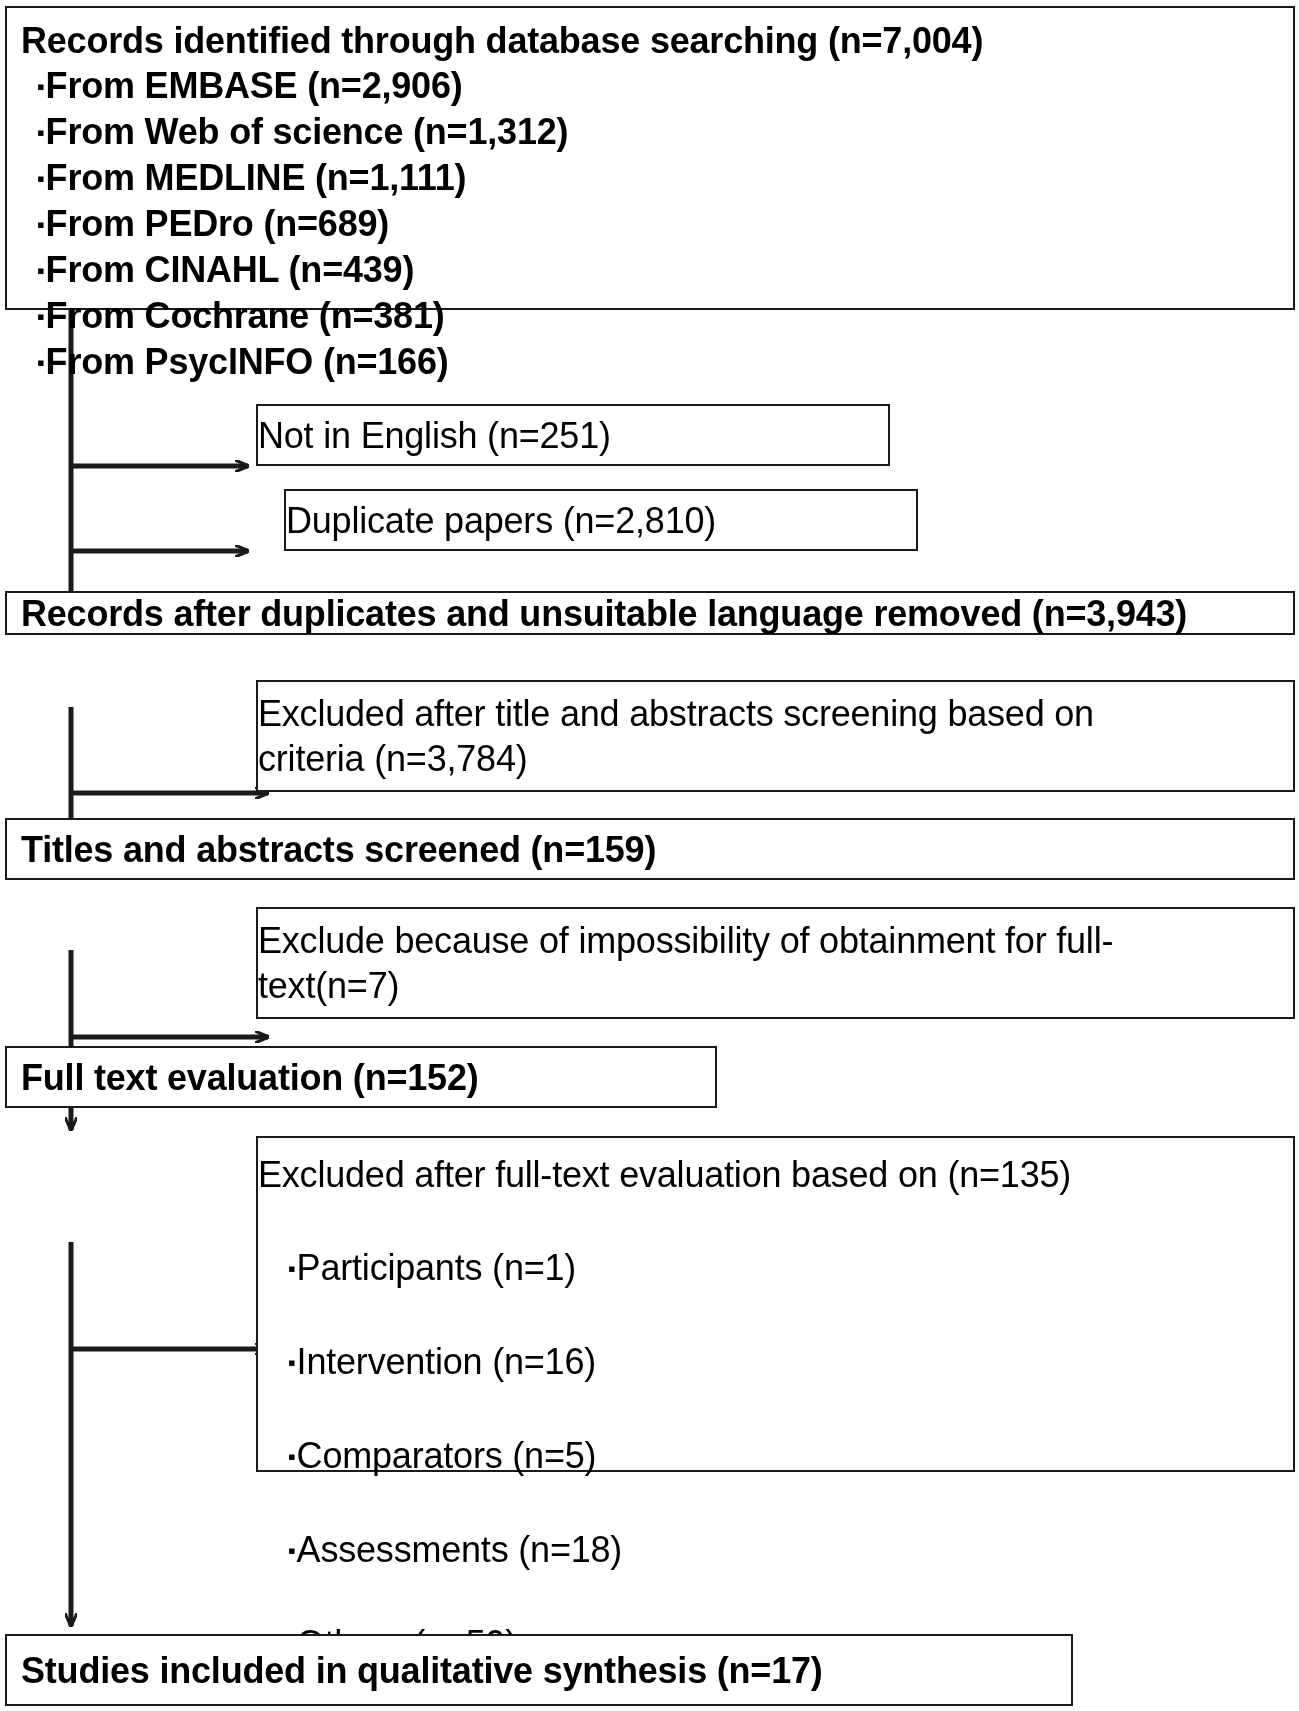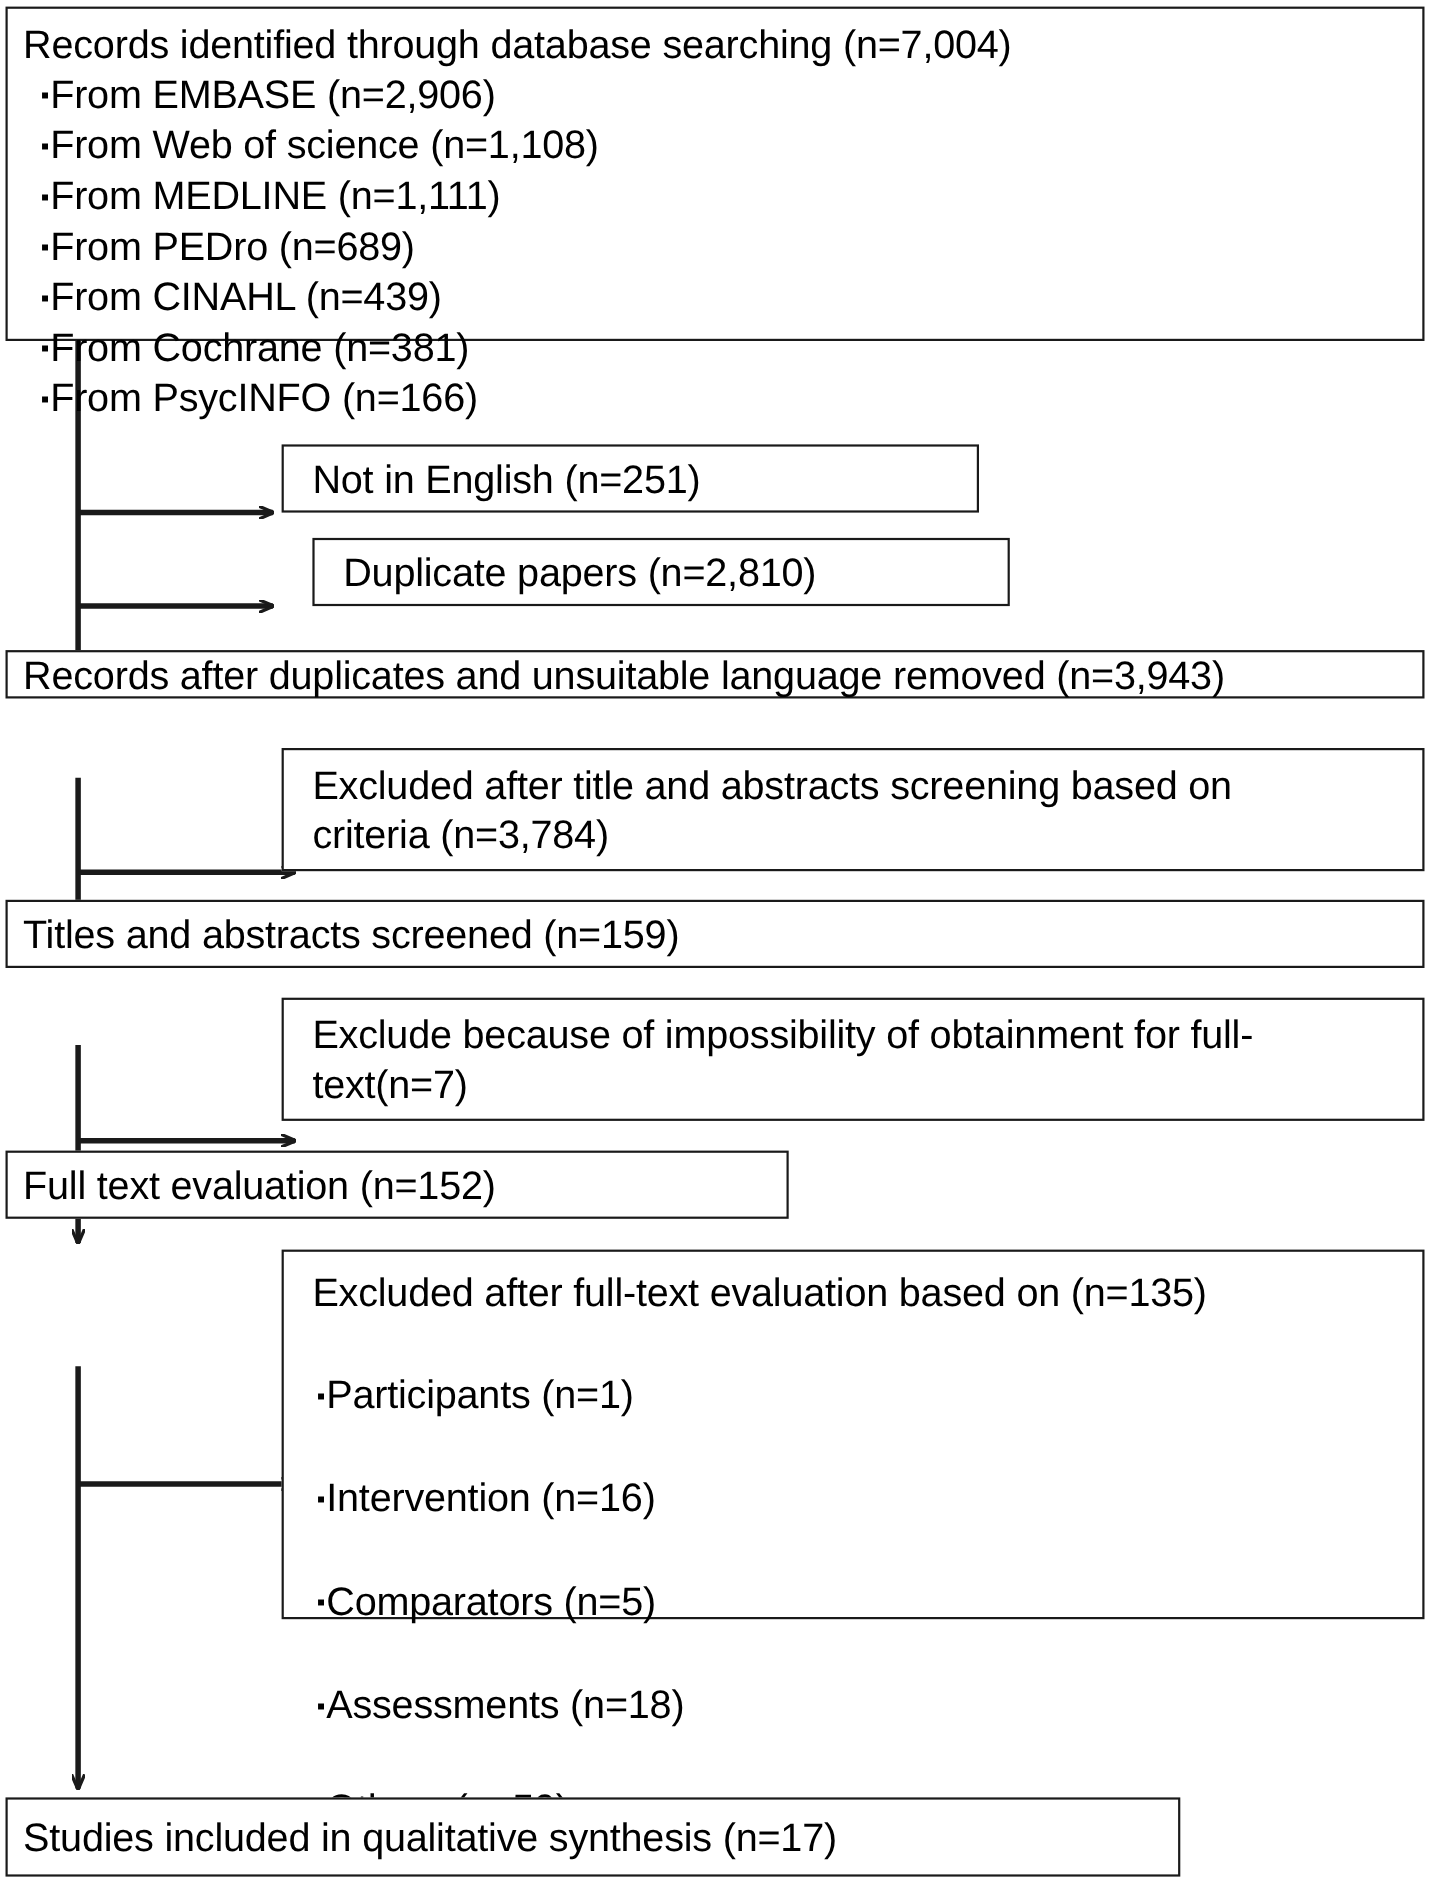--- a/index.html
+++ b/index.html
@@ -46,23 +46,23 @@
     padding-left: 30px;
   }
   .bullet-glyph {
     font-size: 22px;
     vertical-align: 4px;
     padding-right: 1px;
   }
   .pad {
     padding-left: 14px;
     padding-right: 10px;
+    font-weight: bold;
   }
   .pad-wide {
-    padding-left: 26px;
     padding-right: 10px;
   }
   svg.edges {
     position: absolute;
     left: 0;
     top: 0;
     width: 1299px;
     height: 1711px;
     pointer-events: none;
   }
@@ -91,21 +91,21 @@
     <path d="M71,950 L71,1130" fill="none" stroke="#1a1a1a" stroke-width="5" marker-end="url(#arrowhead)"></path>
     <path d="M71,1037 L268,1037" fill="none" stroke="#1a1a1a" stroke-width="5" marker-end="url(#arrowhead)"></path>
 
     <path d="M71,1242 L71,1626" fill="none" stroke="#1a1a1a" stroke-width="5" marker-end="url(#arrowhead)"></path>
     <path d="M71,1349 L268,1349" fill="none" stroke="#1a1a1a" stroke-width="5" marker-end="url(#arrowhead)"></path>
   </svg>
 
   <div class="node" style="left:5px; top:6px; width:1290px; height:304px; justify-content:flex-start; padding-top:10px;">
     <div class="line pad">Records identified through database searching (n=7,004)</div>
     <div class="bullet-line pad"><span class="bullet-glyph">▪</span><span>From EMBASE (n=2,906)</span></div>
-    <div class="bullet-line pad"><span class="bullet-glyph">▪</span><span>From Web of science (n=1,108)</span></div>
+    <div class="bullet-line pad"><span class="bullet-glyph">▪</span><span>From Web of science (n=1,312)</span></div>
     <div class="bullet-line pad"><span class="bullet-glyph">▪</span><span>From MEDLINE (n=1,111)</span></div>
     <div class="bullet-line pad"><span class="bullet-glyph">▪</span><span>From PEDro (n=689)</span></div>
     <div class="bullet-line pad"><span class="bullet-glyph">▪</span><span>From CINAHL (n=439)</span></div>
     <div class="bullet-line pad"><span class="bullet-glyph">▪</span><span>From Cochrane (n=381)</span></div>
     <div class="bullet-line pad"><span class="bullet-glyph">▪</span><span>From PsycINFO (n=166)</span></div>
   </div>
 
   <div class="node" style="left:256px; top:404px; width:634px; height:62px;">
     <div class="line pad-wide">Not in English (n=251)</div>
   </div>

